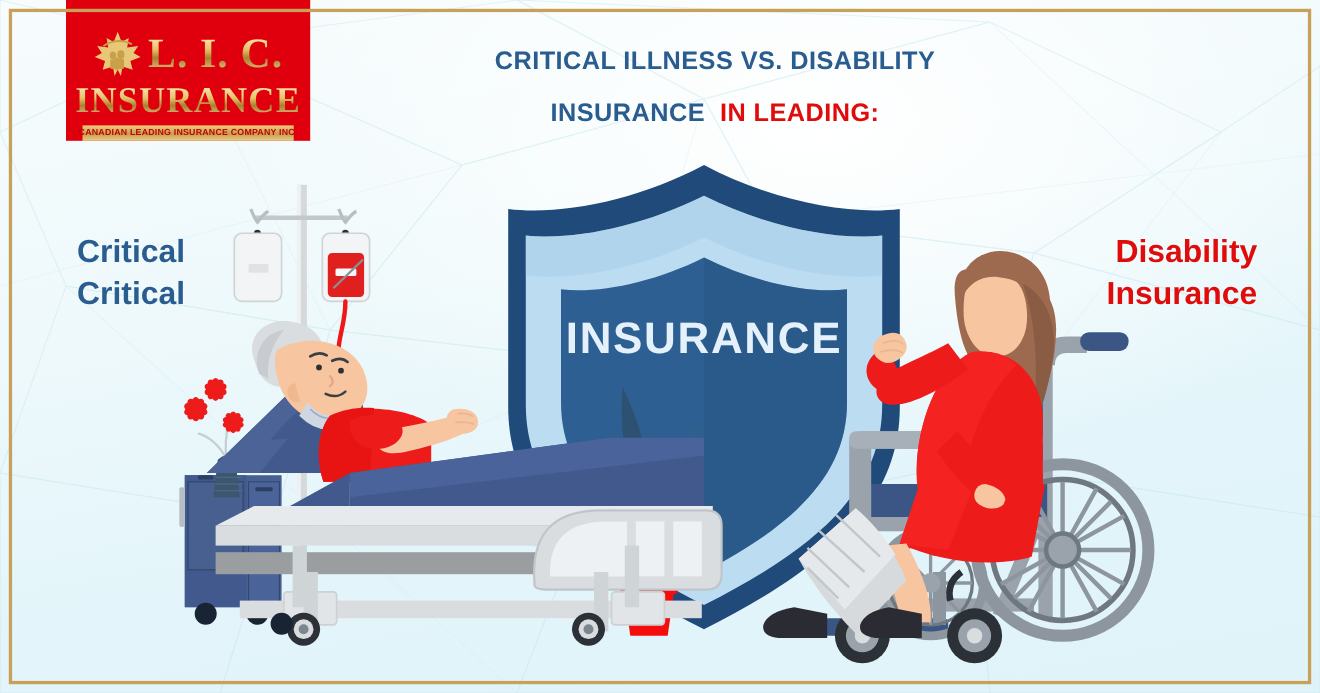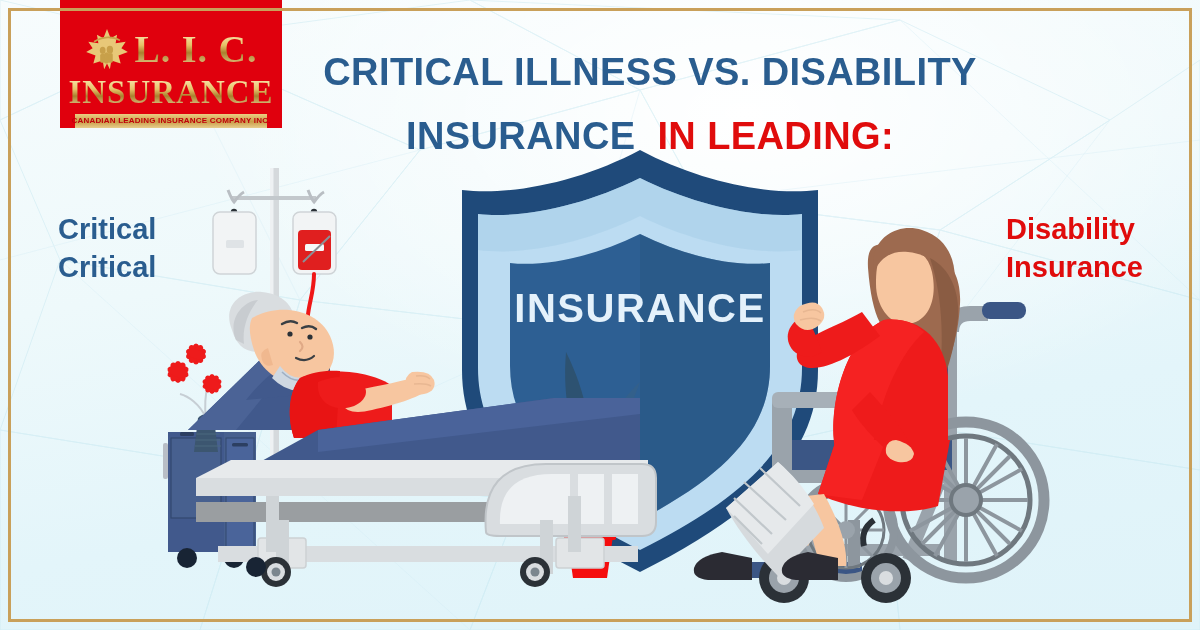--- a/index.html
+++ b/index.html
@@ -34,26 +34,26 @@
   }
   #logo .tagline{
     margin-top:5px;width:192px;height:15px;display:flex;align-items:center;justify-content:center;
     background:linear-gradient(180deg,#e9c878 0%,#c79b46 50%,#e4c membrane 100%);
     background:linear-gradient(180deg,#eccd82 0%,#c99d48 55%,#e8cd8c 100%);
     font-size:8px;font-weight:700;letter-spacing:.2px;color:#c0000b;white-space:nowrap;
   }
 
   
   #title{position:absolute;left:300px;top:32px;width:700px;text-align:center;z-index:25;}
-  #title .line{font-size:38px;font-weight:700;letter-spacing:.4px;line-height:47px;color:#2a5d8f;white-space:nowrap;margin-top:17px;}
+  #title .line{font-size:23px;font-weight:700;letter-spacing:.4px;line-height:47px;color:#2a5d8f;white-space:nowrap;}
   #title .red{color:#e00c0c;}
 
   
-  #label-left{position:absolute;left:58px;top:210px;z-index:25;font-size:29px;font-weight:700;color:#2a5d8f;line-height:38px;}
-  #label-right{position:absolute;right:57px;top:210px;z-index:25;font-size:29px;font-weight:700;color:#e00c0c;line-height:38px;text-align:left;}
+  #label-left{position:absolute;left:70px;top:210px;z-index:25;font-size:29px;font-weight:700;color:#2a5d8f;line-height:38px;}
+  #label-right{position:absolute;right:57px;top:210px;z-index:25;font-size:29px;font-weight:700;color:#e00c0c;line-height:38px;text-align:right;}
 
   
   .art{position:absolute;left:0;top:0;width:1200px;height:630px;}
   #shield-layer{z-index:12;}
   #bed-layer{z-index:14;}
   #chair-layer{z-index:16;}
   #shieldtext{position:absolute;left:466px;top:286px;width:348px;text-align:center;z-index:13;
               font-size:40px;font-weight:700;letter-spacing:1.5px;color:#e4f1fb;}
 </style>
 </head>

